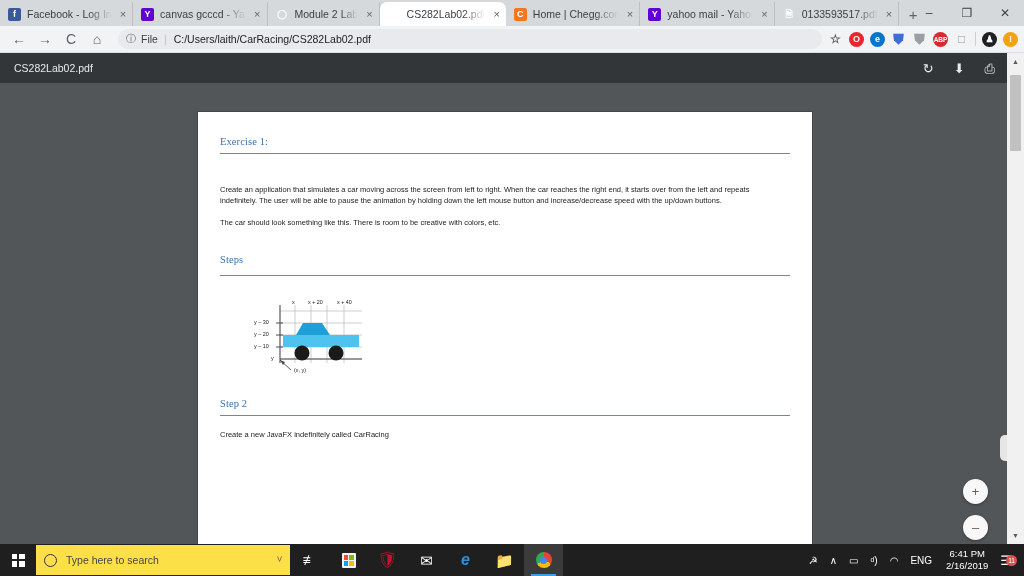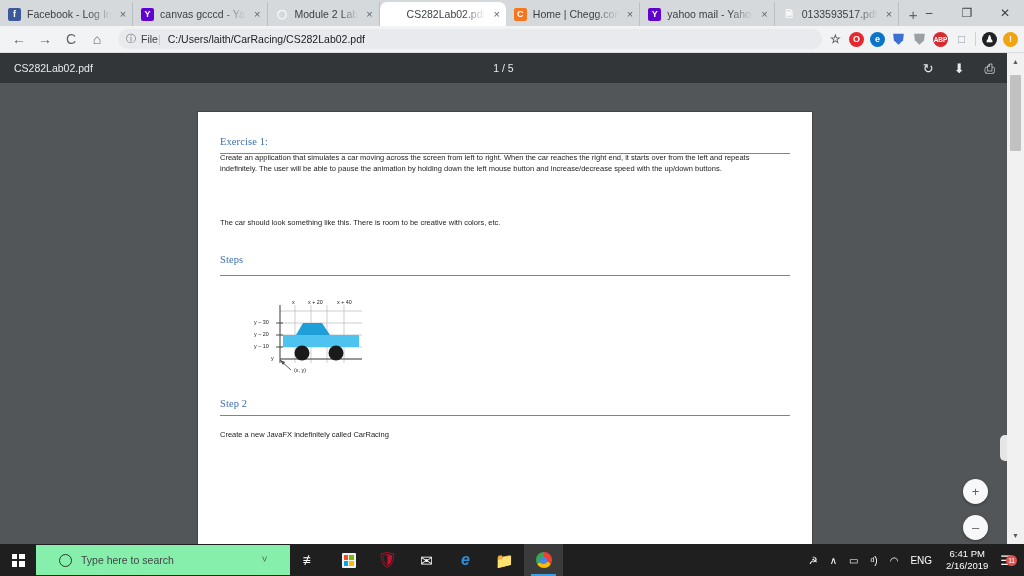--- a/index.html
+++ b/index.html
@@ -81,21 +81,21 @@
     flex: 0 0 auto;
   }
   .navbtn.first { margin-left: 6px; }
   .omnibox {
     flex: 1 1 auto; height: 20px; margin: 0 6px 0 8px;
     background: #e8eaed; border-radius: 10px;
     display: flex; align-items: center;
     padding: 0 8px; font-size: 10.5px; color: #202124;
   }
   .omni-info { font-size: 10px; color: #5f6368; margin-right: 5px; }
-  .omni-scheme { color: #3c4043; }
+  .omni-scheme { color: #3c4043; margin-right: 6px; }
   .omni-sep { color: #bdc1c6; margin-right: 7px; }
   .omni-url { color: #202124; }
   .ext-icons { display: flex; align-items: center; gap: 6px; padding-right: 6px; }
   .ext {
     width: 15px; height: 15px; border-radius: 50%;
     display: flex; align-items: center; justify-content: center;
     font-size: 9px; color: #fff; font-weight: bold;
   }
   .ext-star { background: transparent; color: #5f6368; font-size: 12px; }
   .ext-opera { background: #e8262d; }
@@ -209,22 +209,22 @@
     width: 36px; height: 32px; display: flex; align-items: center;
     justify-content: center;
   }
   .win-logo {
     width: 13px; height: 13px;
     display: grid; grid-template-columns: 1fr 1fr; grid-template-rows: 1fr 1fr;
     gap: 1.6px;
   }
   .win-logo i { background: #ffffff; display: block; }
   .searchbox {
-    width: 254px; height: 30px; background: #86efac;
-    display: flex; align-items: center; padding: 0 23px;
+    width: 254px; height: 30px; background: #fde047;
+    display: flex; align-items: center; padding: 0 8px;
     font-size: 10.5px; color: #444;
   }
   .search-ring {
     width: 13px; height: 13px; border: 1.6px solid #333; border-radius: 50%;
     margin-right: 9px; flex: 0 0 auto;
   }
   .search-text { flex: 1 1 auto; }
   .mic-icon { font-size: 12px; color: #555; }
   .tb-icons { display: flex; align-items: center; }
   .tb-btn {
@@ -356,36 +356,35 @@
       <span class="ext-divider"></span>
       <span class="ext ext-avatar">♟</span>
       <span class="ext ext-warn">!</span>
     </div>
   </div>
 
   <div class="pdfwrap">
 
     <div class="pdftoolbar">
       <span class="pdf-filename">CS282Lab02.pdf</span>
-      <span class="pdf-pagenum">1 / 5</span>
       <span class="pdf-tools">
         <span>↻</span>
         <span>⬇</span>
         <span>⎙</span>
       </span>
     </div>
 
     <div class="pdfviewport">
       <div class="pdfpage">
         <div class="doc">
 
           <div class="h-sec" style="left:22px; top:24px;">Exercise 1:</div>
           <div class="h-rule" style="left:22px; top:41px; width:570px;"></div>
 
-          <div class="body-text" style="left:22px; top:40px; width:550px;">Create an application that simulates a car moving across the screen from left to right. When the car reaches the right end, it starts over from the left and repeats indefinitely. The user will be able to pause the animation by holding down the left mouse button and increase/decrease speed with the up/down buttons.</div>
+          <div class="body-text" style="left:22px; top:72px; width:550px;">Create an application that simulates a car moving across the screen from left to right. When the car reaches the right end, it starts over from the left and repeats indefinitely. The user will be able to pause the animation by holding down the left mouse button and increase/decrease speed with the up/down buttons.</div>
 
           <div class="body-text" style="left:22px; top:105px; width:550px;">The car should look something like this. There is room to be creative with colors, etc.</div>
 
           <div class="h-sec" style="left:22px; top:142px;">Steps</div>
           <div class="h-rule" style="left:22px; top:163px; width:570px;"></div>
 
           <div class="figure">
             <svg width="115" height="85" viewBox="0 0 115 85">
 
               <g stroke="#b9b9b9" stroke-width="0.7" fill="none">

